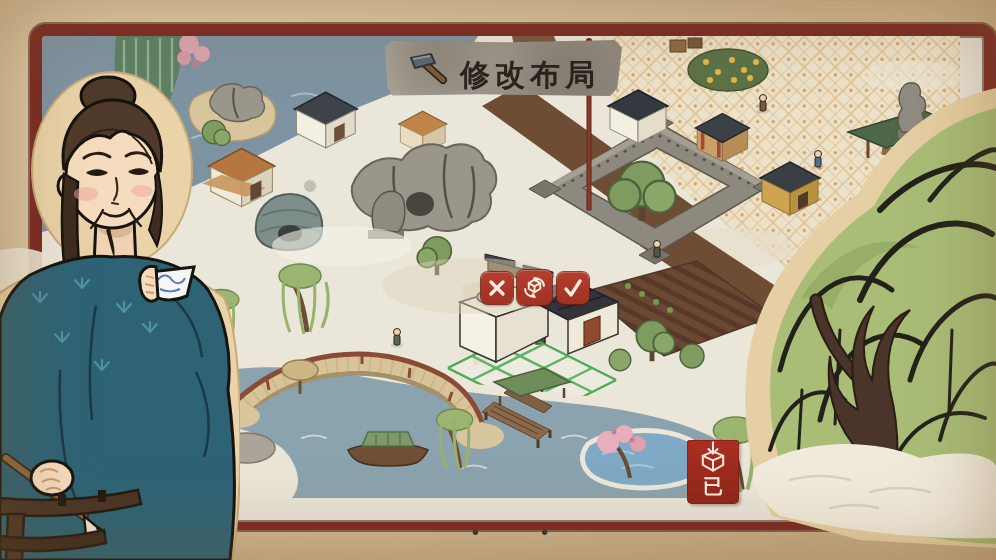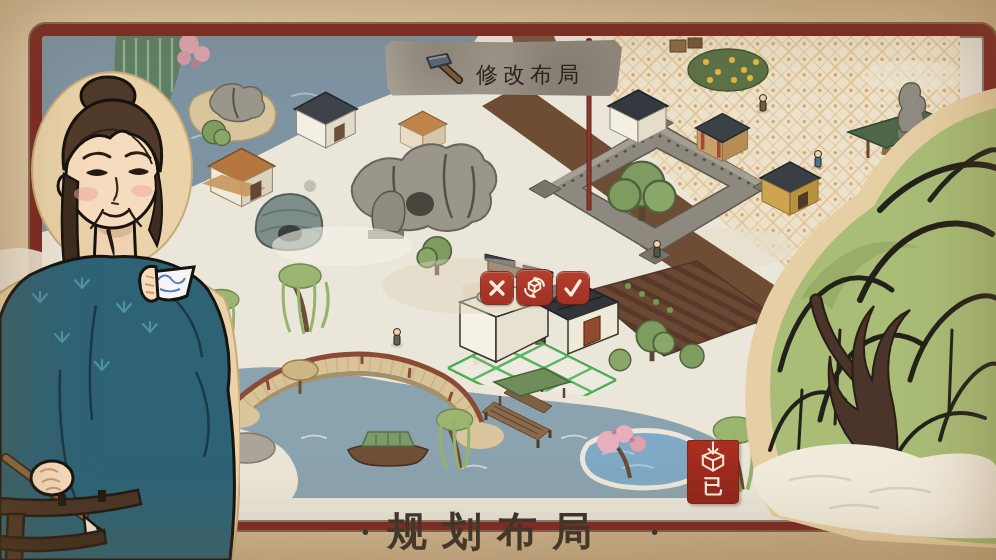--- a/index.html
+++ b/index.html
@@ -22,21 +22,21 @@
   .game-view svg.scene{position:absolute;left:0;top:0;}
   
   .plaque{position:absolute;left:385px;top:40px;width:237px;height:56px;
     background:linear-gradient(100deg,#aba59a 0%,#9b948a 45%,#8e877c 100%);
     background-image:radial-gradient(circle at 20% 30%, rgba(60,55,48,.18) 0 8%, transparent 30%),
       radial-gradient(circle at 75% 70%, rgba(60,55,48,.15) 0 10%, transparent 32%),
       linear-gradient(100deg,#aba59a 0%,#9b948a 45%,#8e877c 100%);
     clip-path:polygon(0% 12%,3% 2%,52% 4%,97% 0%,100% 14%,98% 86%,95% 100%,40% 97%,3% 99%,1% 84%);
     display:flex;align-items:center;justify-content:center;gap:13px;
     filter:drop-shadow(0 3px 3px rgba(60,30,15,.35));}
-  .plaque-label{font-size:22px;font-weight:normal;color:#28231d;letter-spacing:5px;line-height:1;margin-top:14px;}
+  .plaque-label{font-size:30px;font-weight:bold;color:#28231d;letter-spacing:5px;line-height:1;margin-top:14px;}
   
   .edit-btn{position:absolute;width:32px;height:32px;border-radius:7px;
     background:linear-gradient(#b43e2d,#a03123);
     box-shadow:0 0 0 1px rgba(110,28,18,.8), inset 0 1px 0 rgba(255,235,220,.25), 0 2px 2px rgba(60,20,10,.35);
     display:flex;align-items:center;justify-content:center;cursor:pointer;}
   .btn-cancel{left:481px;top:272px;}
   .btn-rotate{left:517px;top:270px;width:35px;height:35px;}
   .btn-confirm{left:557px;top:272px;}
   
   .storage-banner{position:absolute;left:645px;top:404px;width:52px;height:64px;
@@ -516,18 +516,17 @@
 
     <path d="M0,428 C40,432 92,430 138,420 L141,434 C92,446 40,448 0,444 Z" fill="#4a3526" stroke="#241a12" stroke-width="2.5"></path>
     <rect x="58" y="424" width="8" height="12" fill="#241a12"></rect>
       <rect x="98" y="420" width="8" height="12" fill="#241a12"></rect>
     <path d="M8,444 L24,444 L22,490 L6,490 Z" fill="#4a3526" stroke="#241a12" stroke-width="2.5"></path>
     <path d="M0,466 C30,470 70,468 104,460 L106,473 C70,481 30,483 0,479 Z" fill="#3d2b1e" stroke="#241a12" stroke-width="2.5"></path>
   </svg>
 
   <div class="slogan">
     <span class="dot">·</span>
-    <span class="phrase">规划布局</span>
     <span class="gap"></span>
     <span class="dot">·</span>
   </div>
 
 </div>
 
 </body></html>

